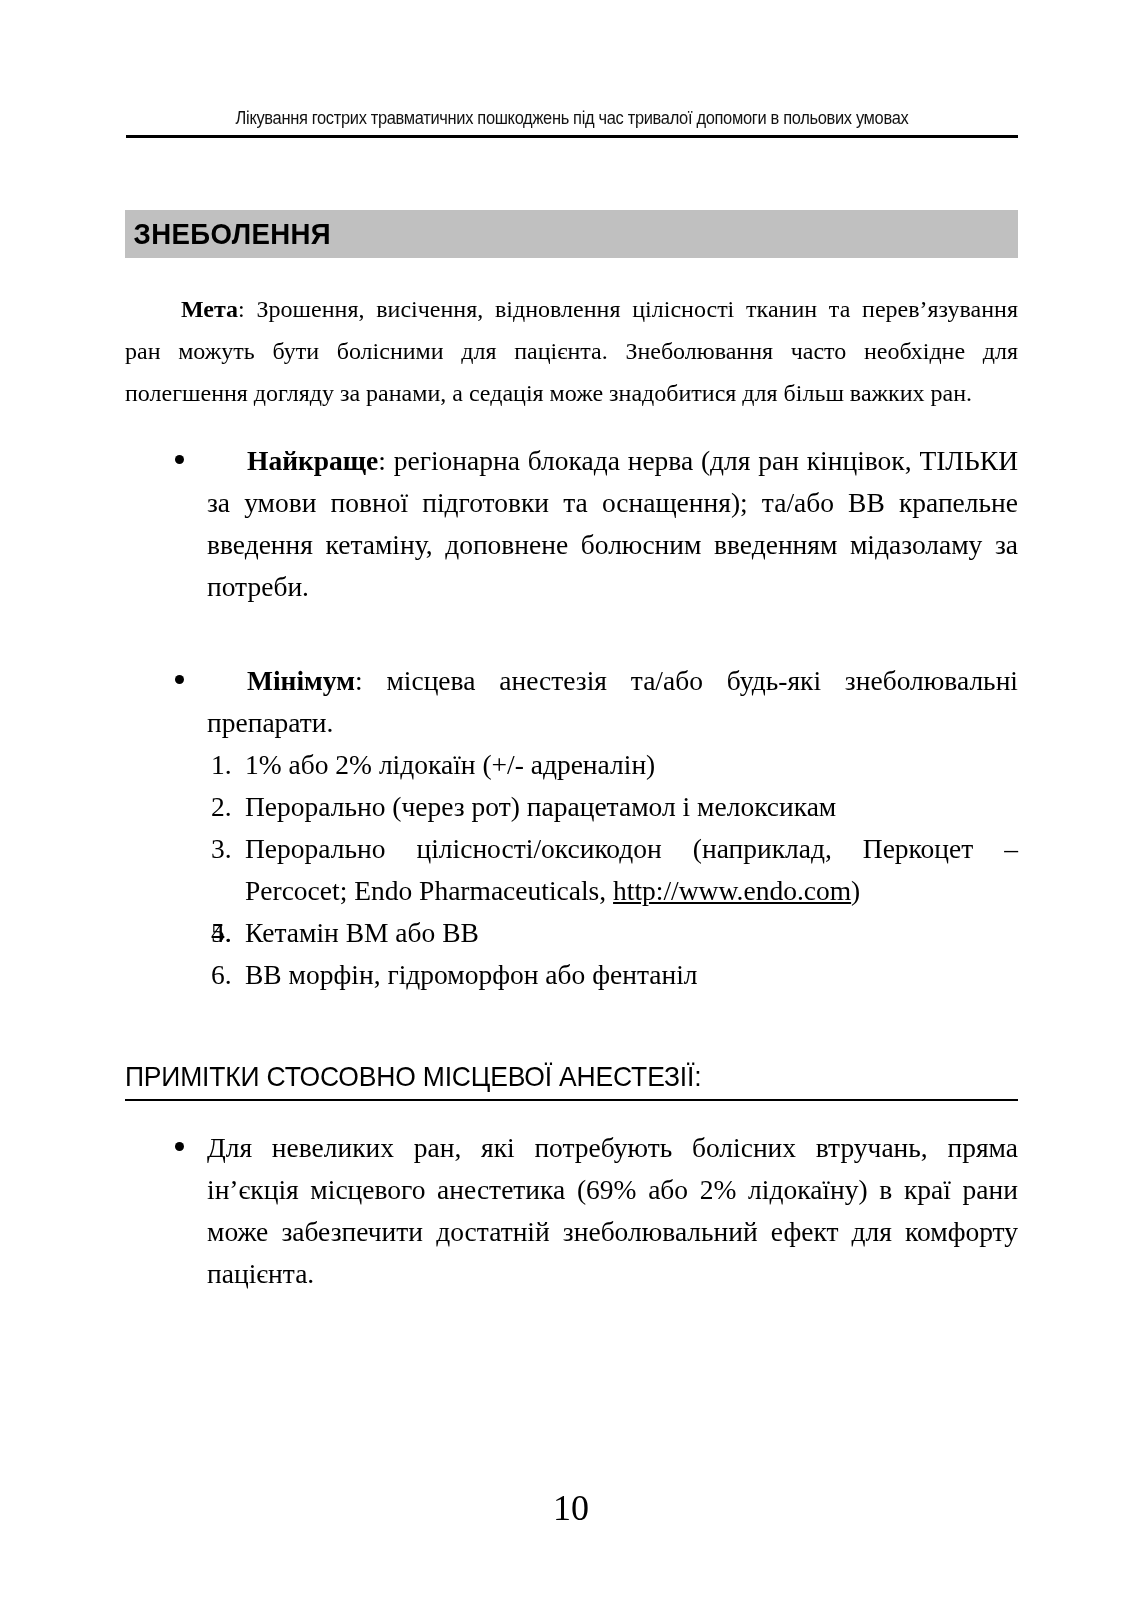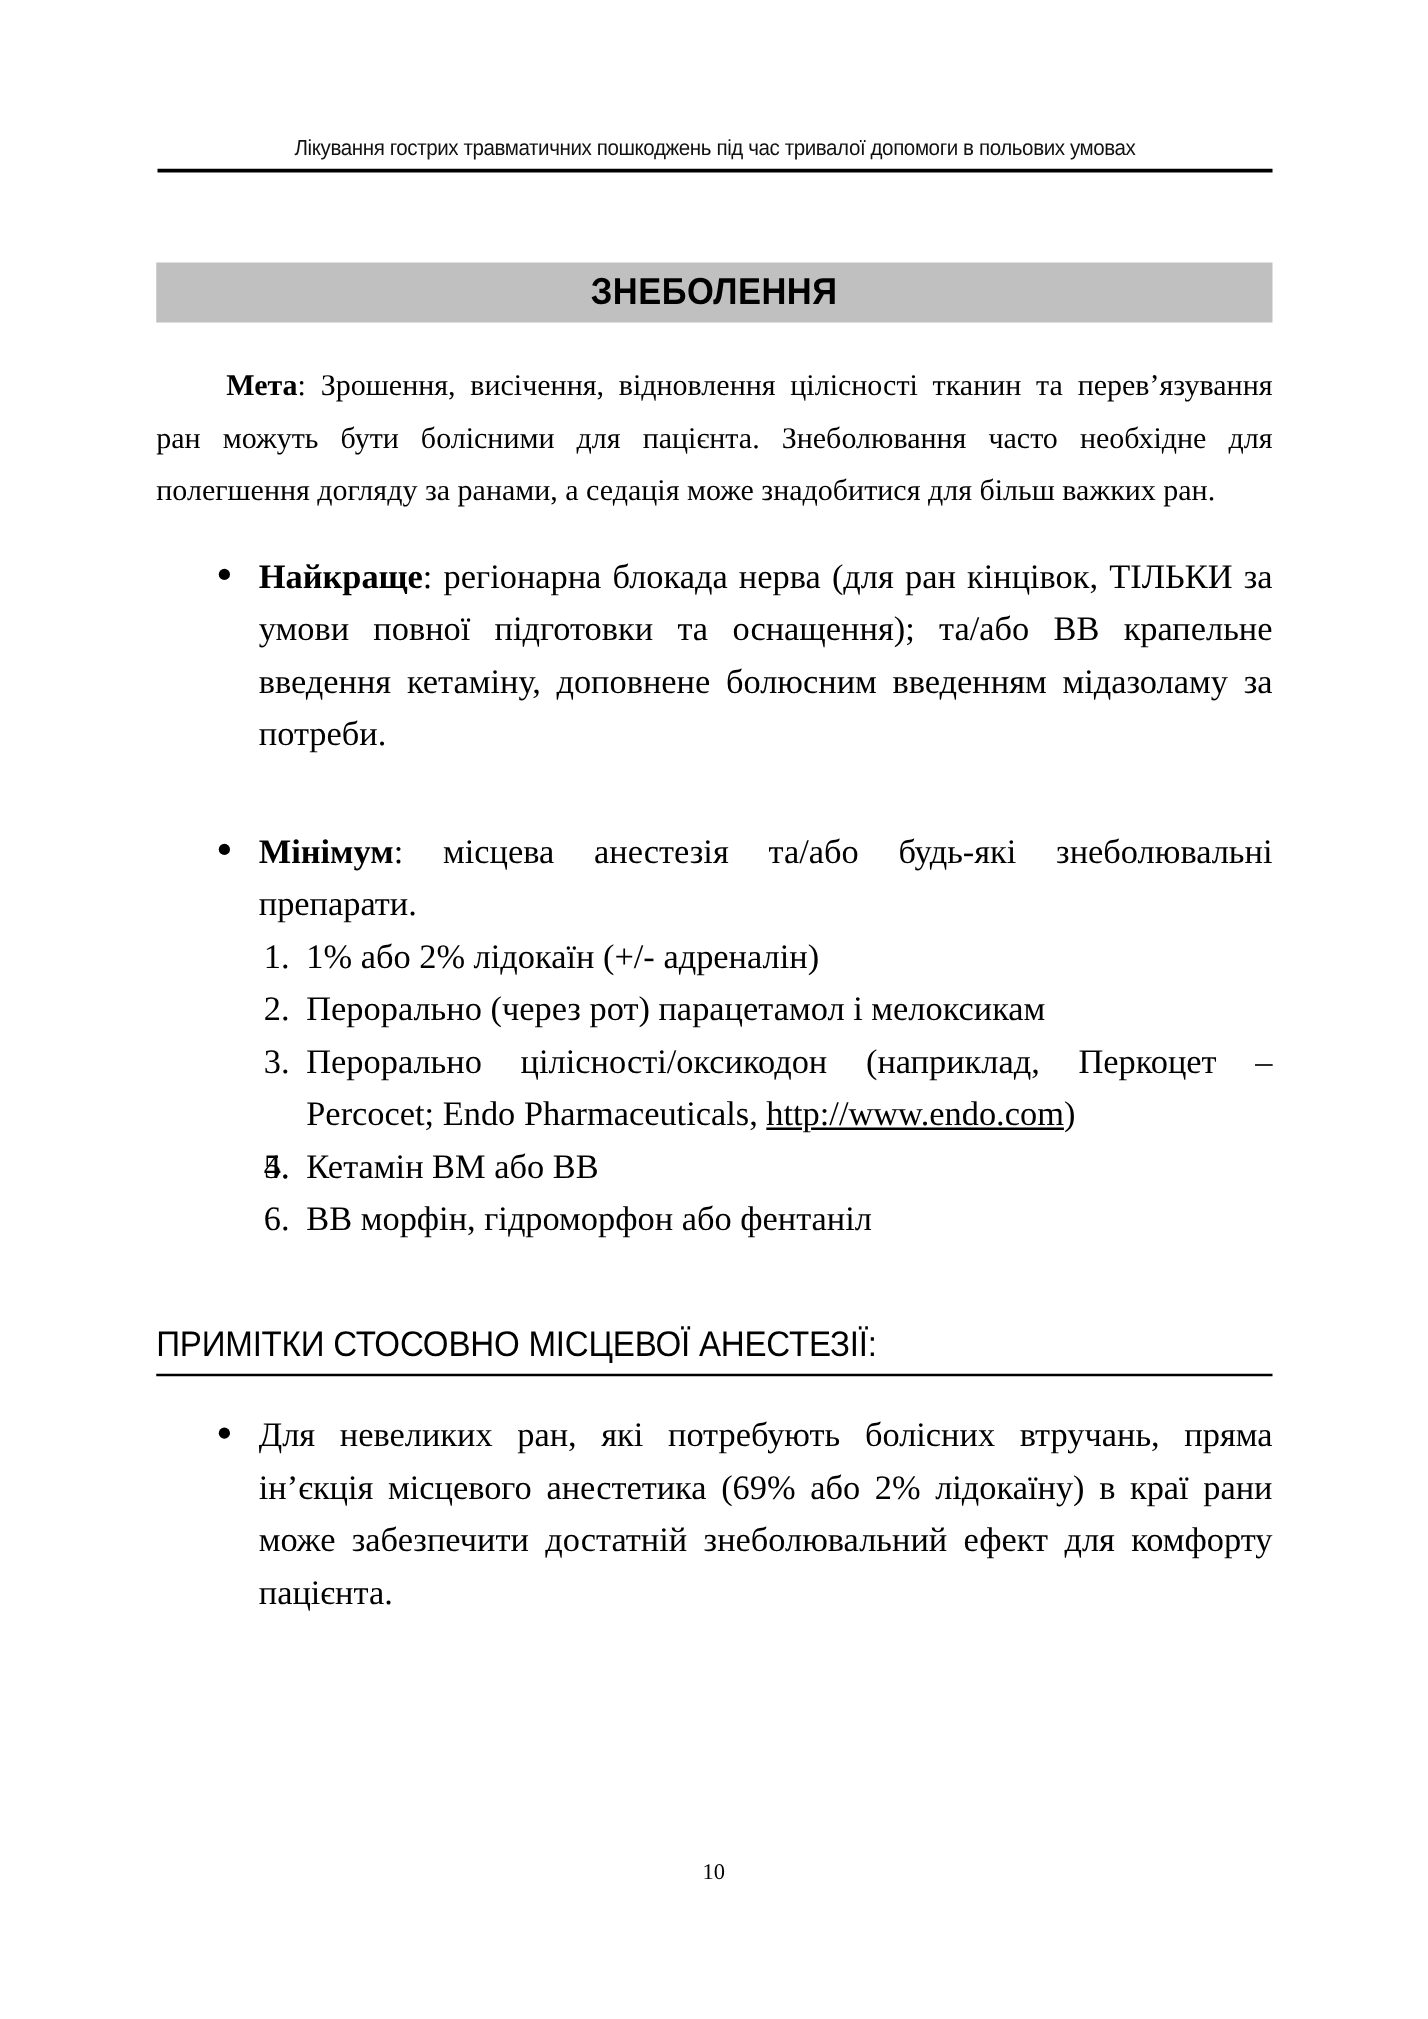--- a/index.html
+++ b/index.html
@@ -50,21 +50,20 @@
   
   .title-banner {
     position: absolute;
     left: 125px;
     top: 210px;
     width: 893px;
     height: 48px;
     background: #c0c0c0;
     display: flex;
     align-items: center;
-    justify-content: center;
   }
   .title-banner-text {
     font-family: "Liberation Sans", sans-serif;
     font-weight: bold;
     font-size: 30px;
     letter-spacing: 0.4px;
     color: #000;
     transform: scaleX(0.92);
   }
 
@@ -104,21 +103,21 @@
   ul.bullets > li .bullet-dot {
     position: absolute;
     left: 50px;
     top: 15px;
     width: 9px;
     height: 9px;
     background: #000;
     border-radius: 50%;
   }
   ul.bullets > li .li-text { display: inline; }
-  ul.bullets > li b { font-weight: bold; }
+  ul.bullets > li b { font-weight: bold; margin-left: 40px; }
 
   .bullet-gap { height: 26px; }
 
   
   ol.numbers {
     list-style: none;
     margin: 0;
     padding: 0;
   }
   ol.numbers > li {
@@ -159,21 +158,21 @@
     margin-top: 6px;
   }
 
   
   .page-number {
     position: absolute;
     left: 0;
     top: 1487px;
     width: 1142px;
     text-align: center;
-    font-size: 18px;
+    font-size: 36px;
     color: #000;
   }
 </style>
 </head>
 <body>
 
 <div class="page">
 
   <div class="running-head">Лікування гострих травматичних пошкоджень під час тривалої допомоги в польових умовах</div>
   <div class="head-rule"></div>

